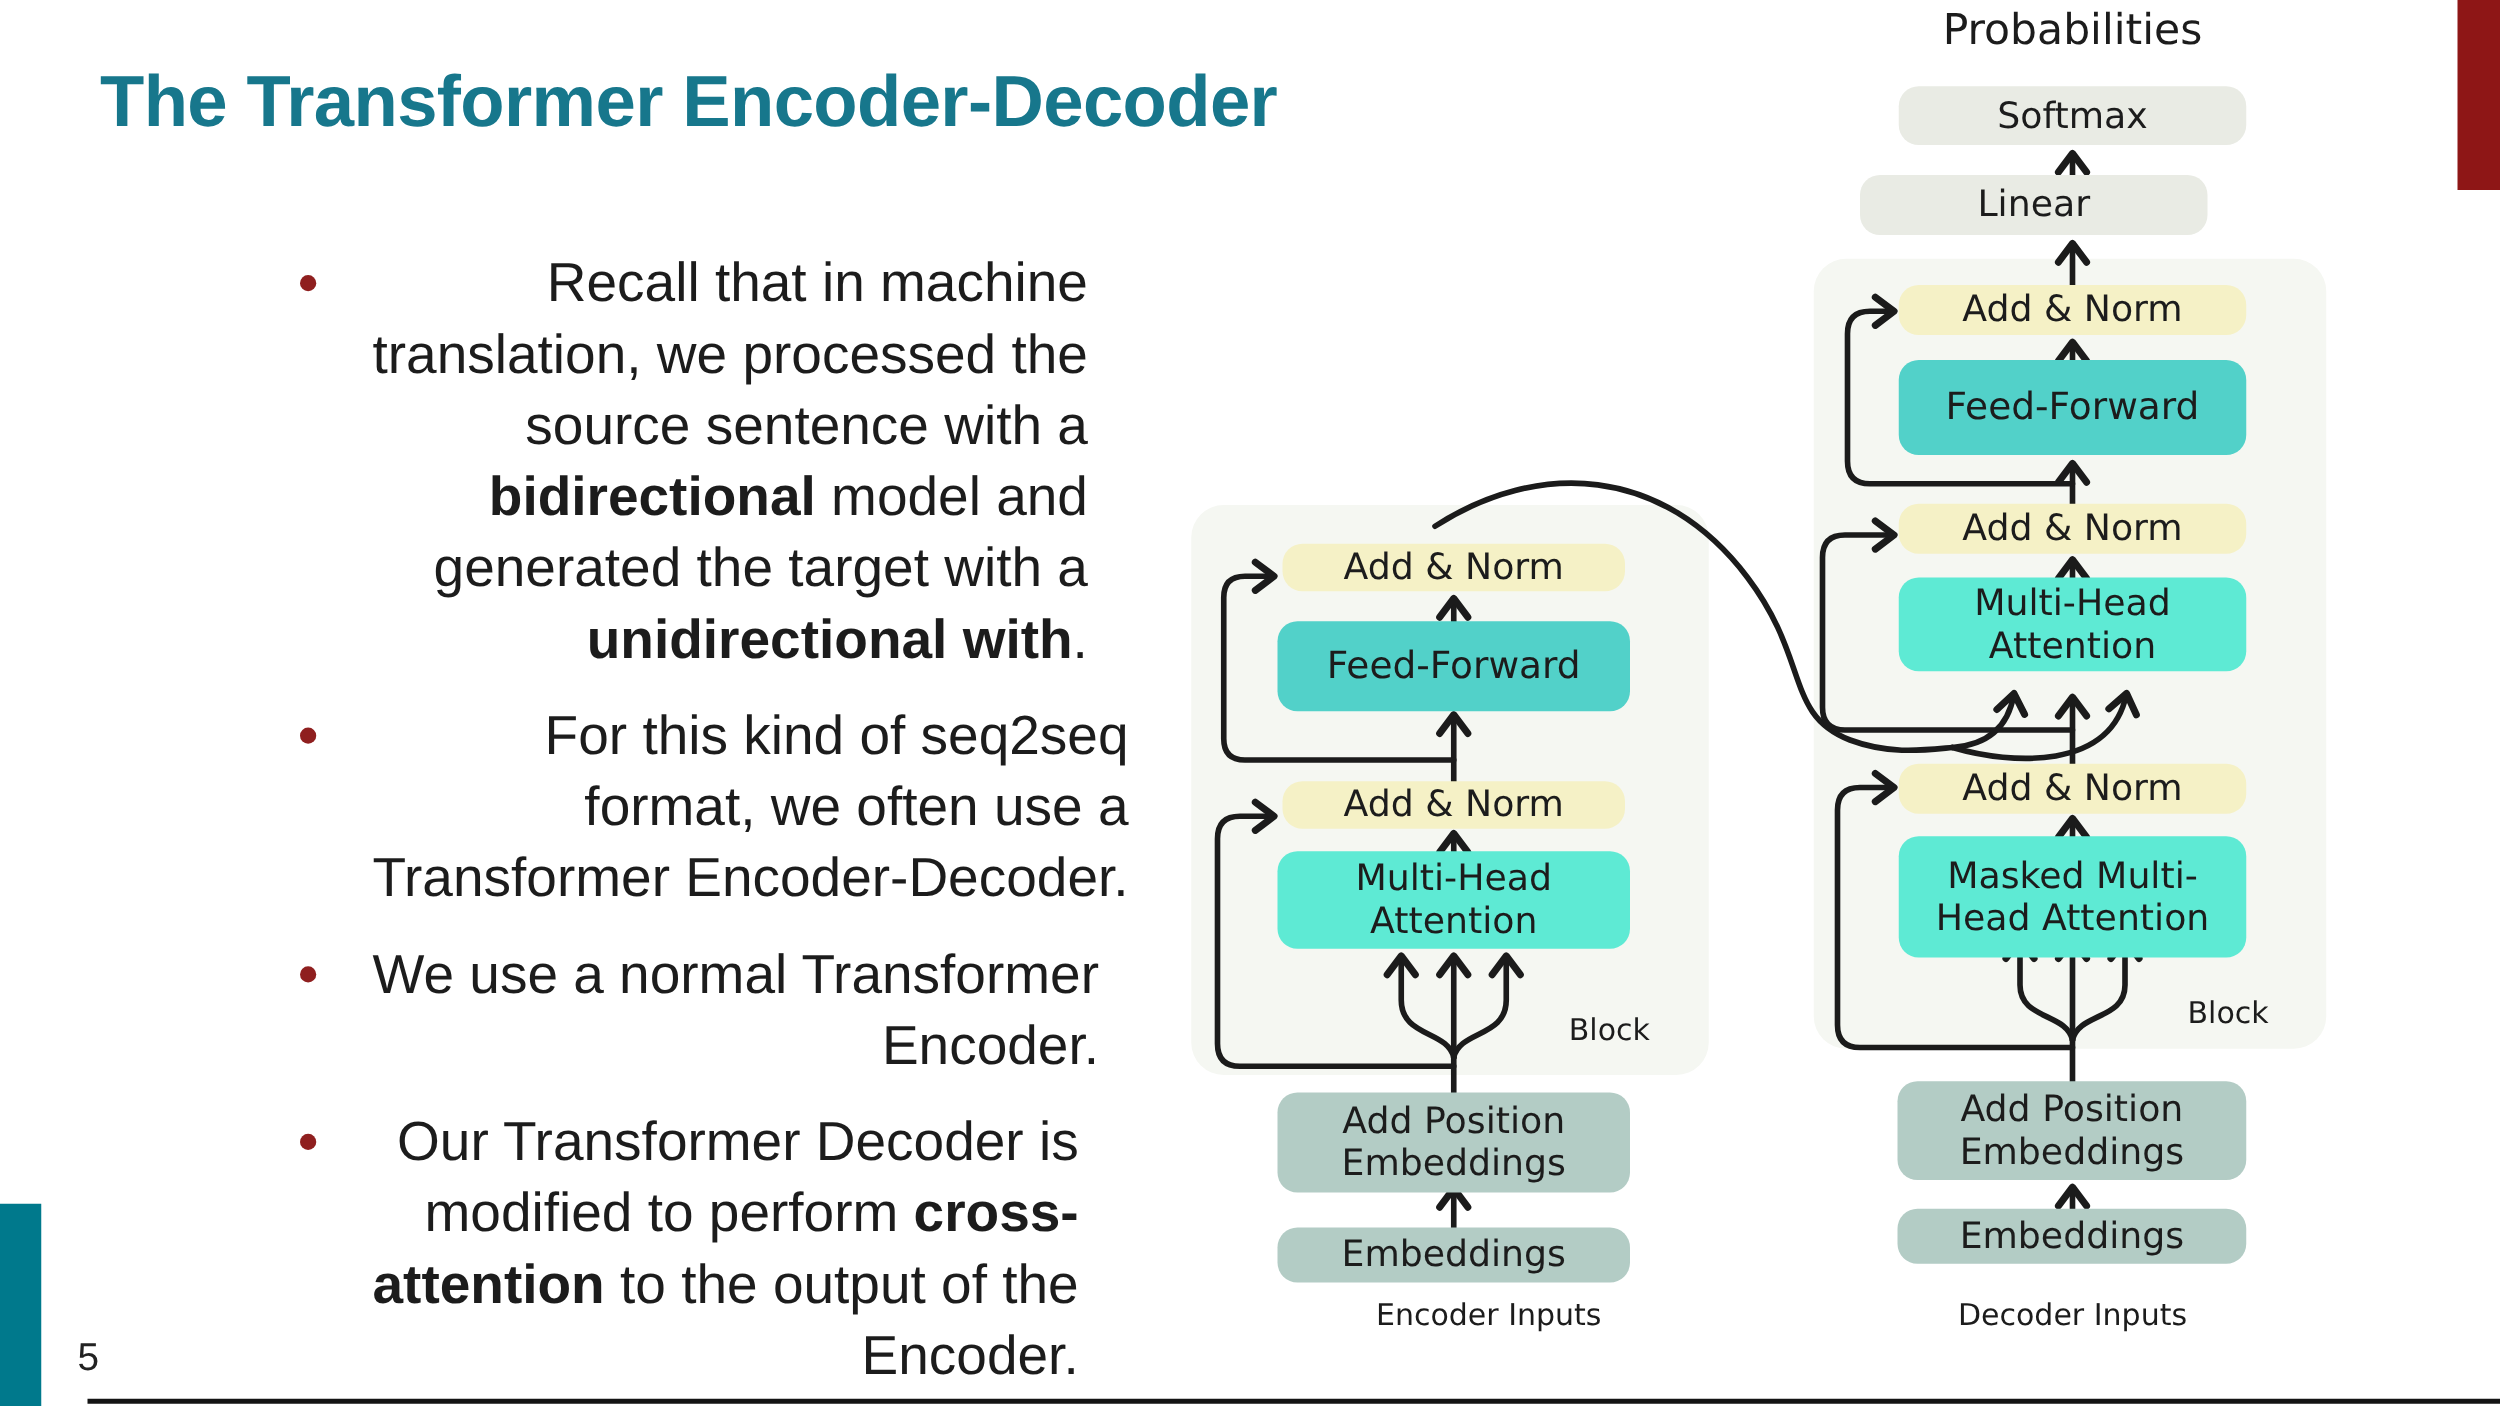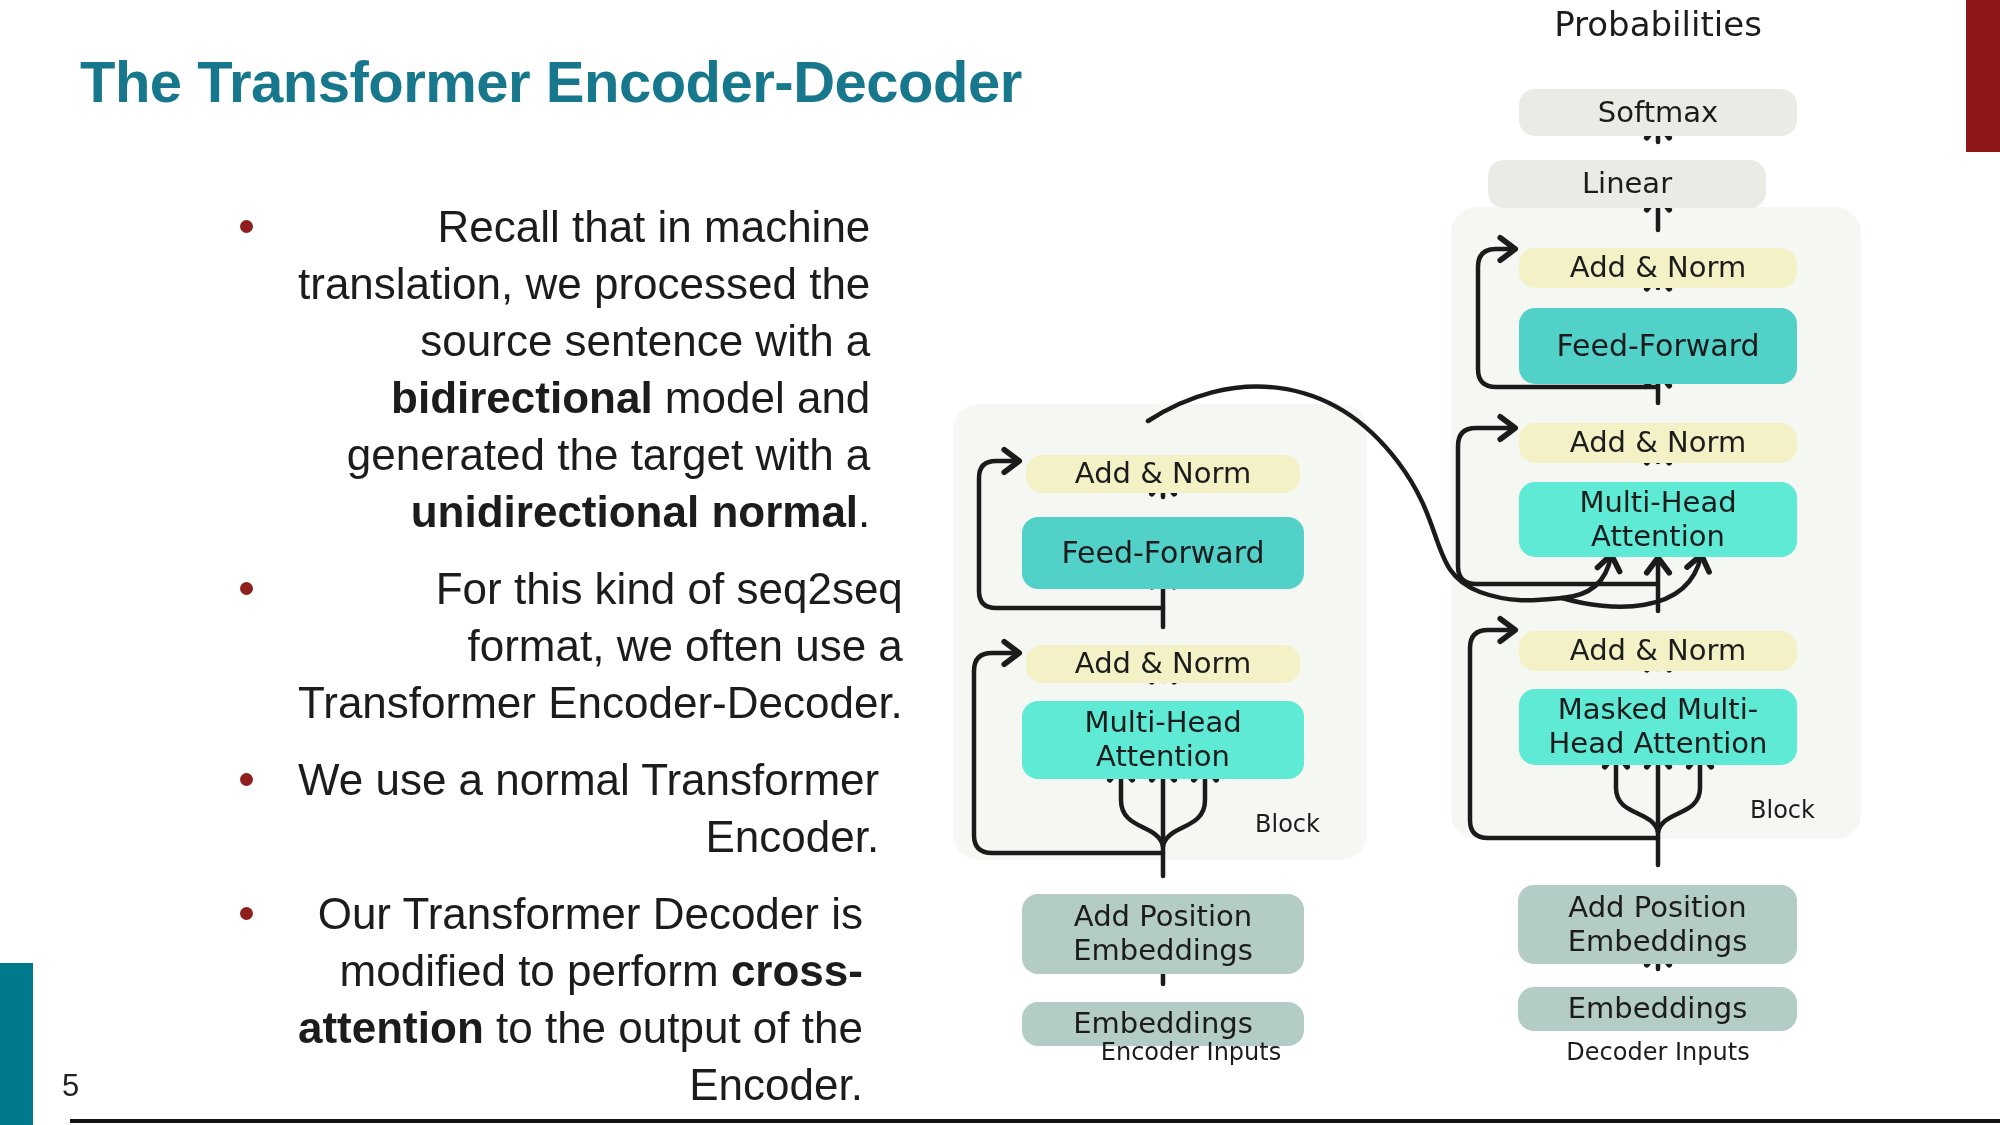--- a/index.html
+++ b/index.html
@@ -19,21 +19,20 @@
   .btext b{font-weight:bold;}
   .page-num{position:absolute;left:62px;top:1068px;font-size:31px;color:#222;}
   .teal-bar{position:absolute;left:0;top:963px;width:33px;height:162px;background:#00798c;}
   .red-bar{position:absolute;left:1966px;top:0;width:34px;height:152px;background:#8e1616;}
   .bottom-line{position:absolute;left:70px;top:1119px;width:1930px;height:4px;background:#141414;}
   .blockbg{position:absolute;background:#f5f7f2;border-radius:26px;}
   .dbox{
     position:absolute;display:flex;align-items:center;justify-content:center;text-align:center;
     border-radius:16px;font-size:29px;line-height:1.16;color:#1c1c1c;white-space:pre-line;
     font-family:"DejaVu Sans",sans-serif;
-    margin-top:20px;
   }
   .c-yellow{background:#f5f1c6;}
   .c-teal{background:#52d1c9;}
   .c-salmon{background:#5eead4;}
   .c-sage{background:#b3ccc5;}
   .c-gray{background:#e9ebe4;}
   .dlabel{
     position:absolute;font-size:24px;color:#1c1c1c;white-space:nowrap;
     font-family:"DejaVu Sans",sans-serif;
   }
@@ -52,21 +51,21 @@
   <div class="title">The Transformer Encoder-Decoder</div>
 
   <div class="bullets">
     <div class="bullet">
       <span class="dot"></span>
       <span class="btext"><span>Recall that in machine
 translation, we processed the
 source sentence with a
 </span><b>bidirectional</b><span> model and
 generated the target with a
-</span><b>unidirectional normal</b><span>.</span></span>
+</span><b>unidirectional with</b><span>.</span></span>
     </div>
     <div class="bullet">
       <span class="dot"></span>
       <span class="btext"><span>For this kind of seq2seq
 format, we often use a
 Transformer Encoder-Decoder.</span></span>
     </div>
     <div class="bullet">
       <span class="dot"></span>
       <span class="btext"><span>We use a normal Transformer
@@ -141,21 +140,21 @@
   <div class="dlabel centered" style="left:1658px;top:4px;font-size:34px;">Probabilities</div>
   <div class="dbox c-gray" style="left:1519px;top:69px;width:278px;height:47px;">Softmax</div>
   <div class="dbox c-gray" style="left:1488px;top:140px;width:278px;height:48px;">Linear</div>
 
   <div class="dbox c-yellow" style="left:1519px;top:228px;width:278px;height:40px;">Add &amp; Norm</div>
   <div class="dbox c-teal" style="left:1519px;top:288px;width:278px;height:76px;font-size:30px;">Feed-Forward</div>
   <div class="dbox c-yellow" style="left:1519px;top:403px;width:278px;height:40px;">Add &amp; Norm</div>
   <div class="dbox c-salmon" style="left:1519px;top:462px;width:278px;height:75px;">Multi-Head
 Attention</div>
   <div class="dbox c-yellow" style="left:1519px;top:611px;width:278px;height:40px;">Add &amp; Norm</div>
-  <div class="dbox c-salmon" style="left:1519px;top:669px;width:278px;height:76px;">Masked Multi-
+  <div class="dbox c-salmon" style="left:1519px;top:669px;width:278px;height:97px;">Masked Multi-
 Head Attention</div>
   <div class="dlabel" style="left:1750px;top:796px;">Block</div>
   <div class="dbox c-sage" style="left:1518px;top:865px;width:279px;height:79px;">Add Position
 Embeddings</div>
   <div class="dbox c-sage" style="left:1518px;top:967px;width:279px;height:44px;">Embeddings</div>
   <div class="dlabel centered" style="left:1658px;top:1038px;">Decoder Inputs</div>
 
 </div>
 
 </body></html>

